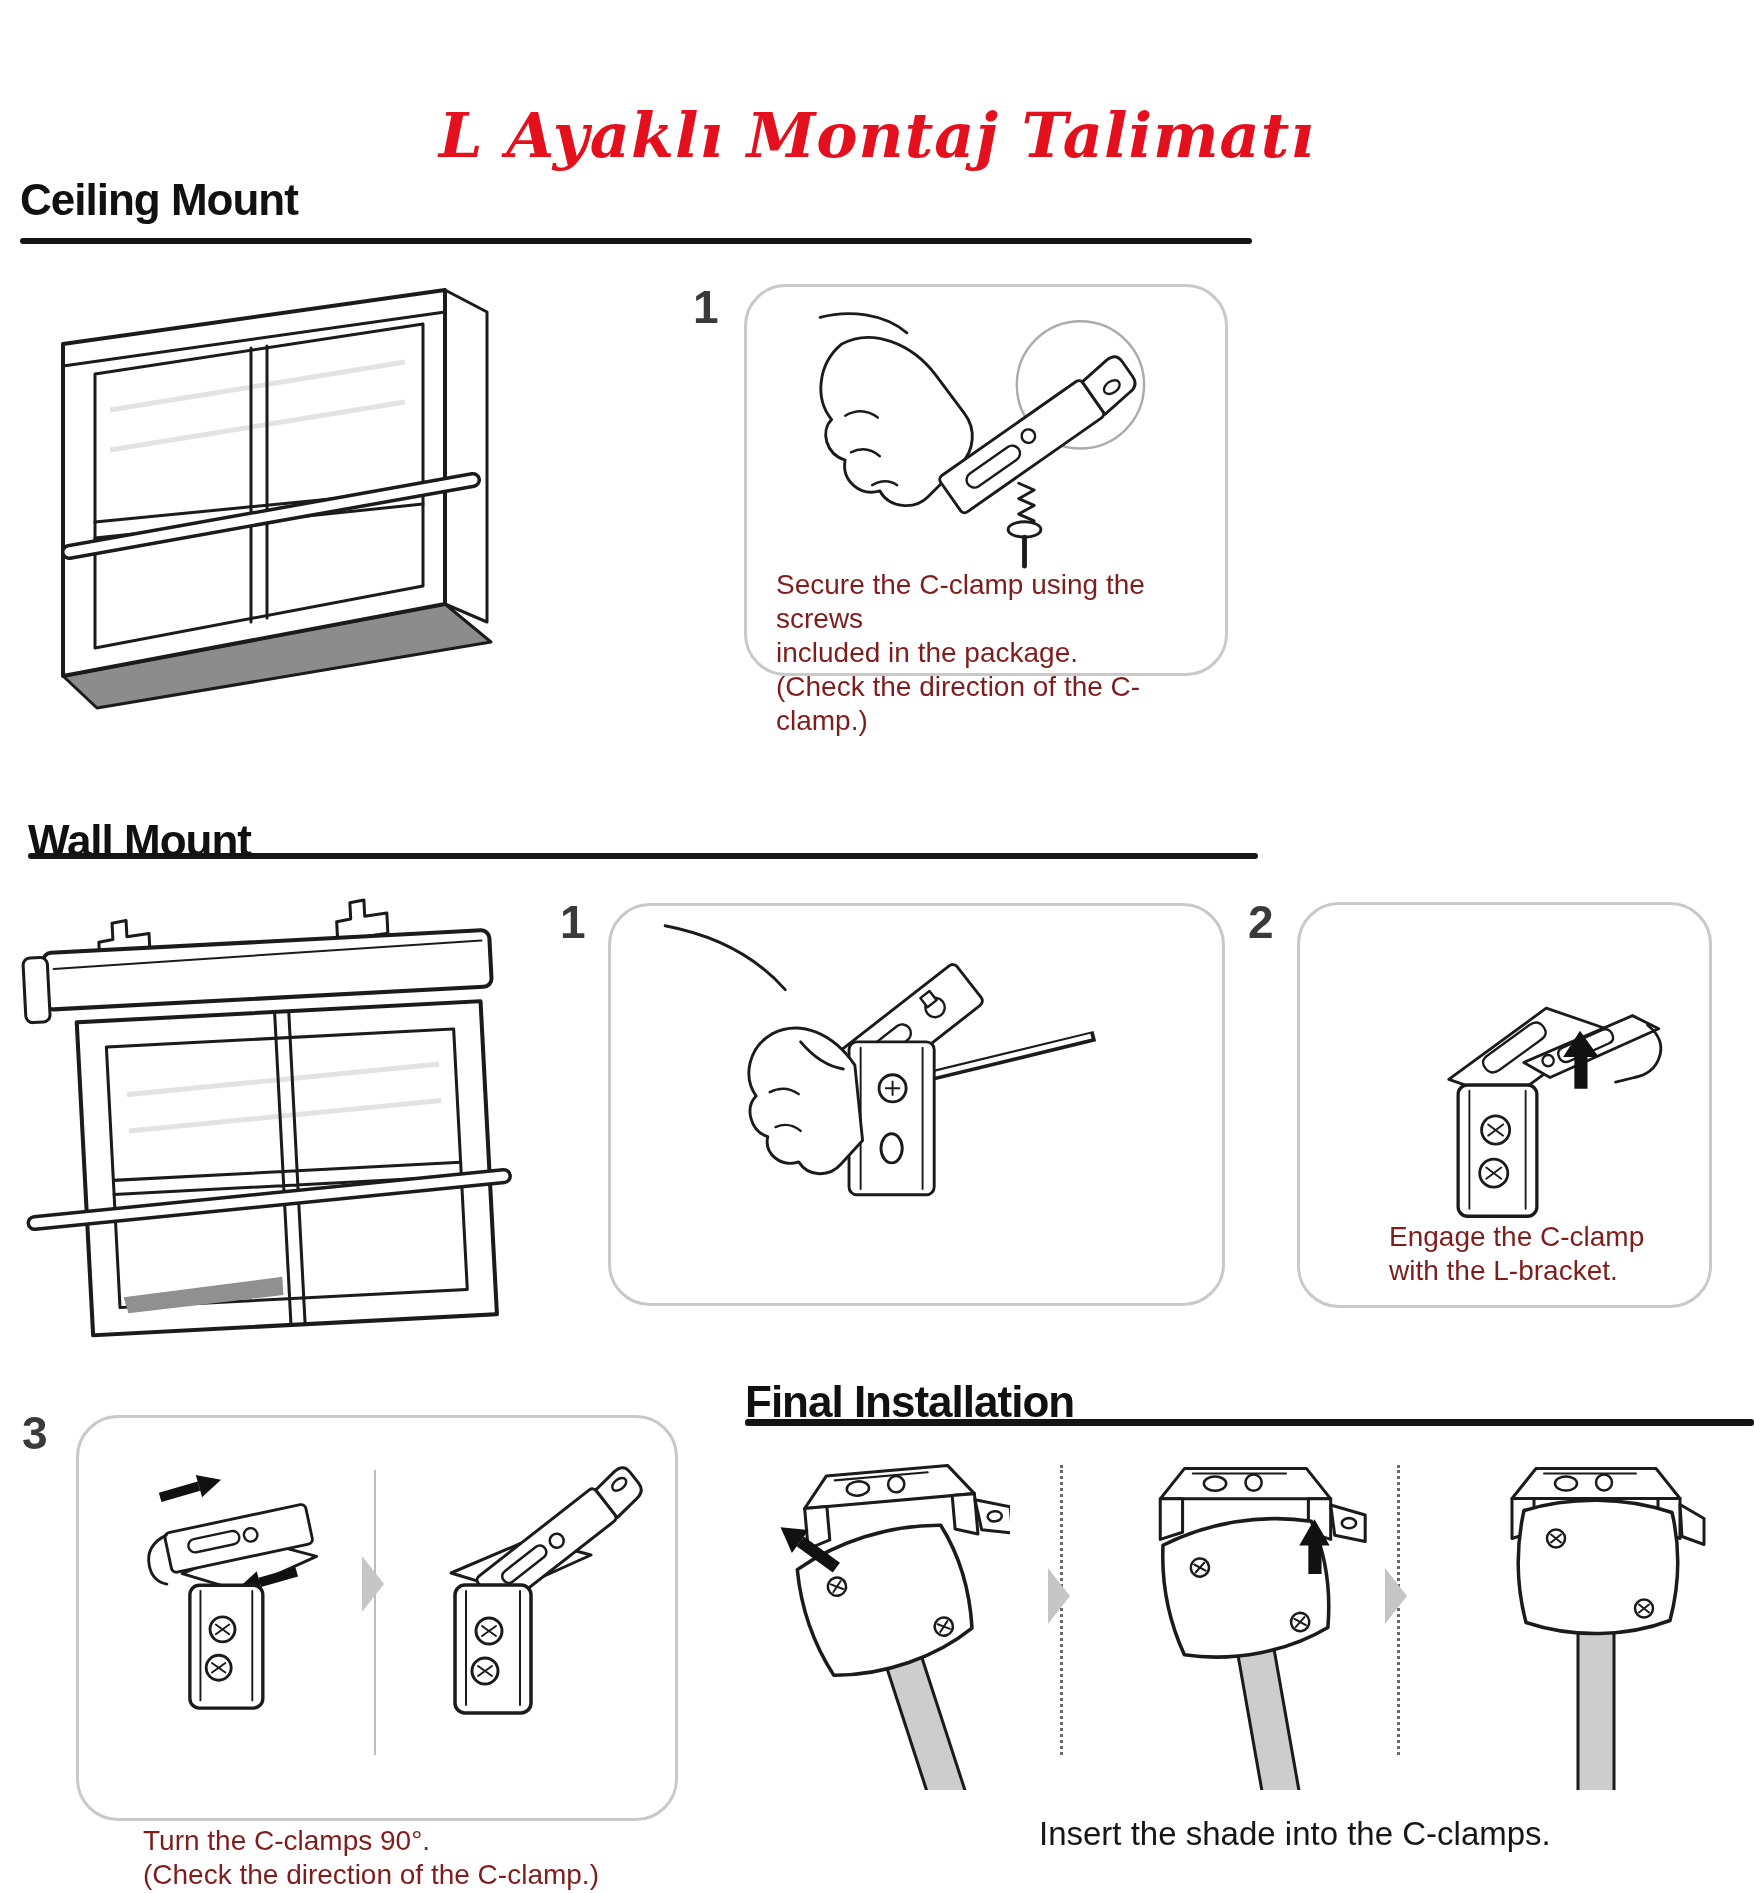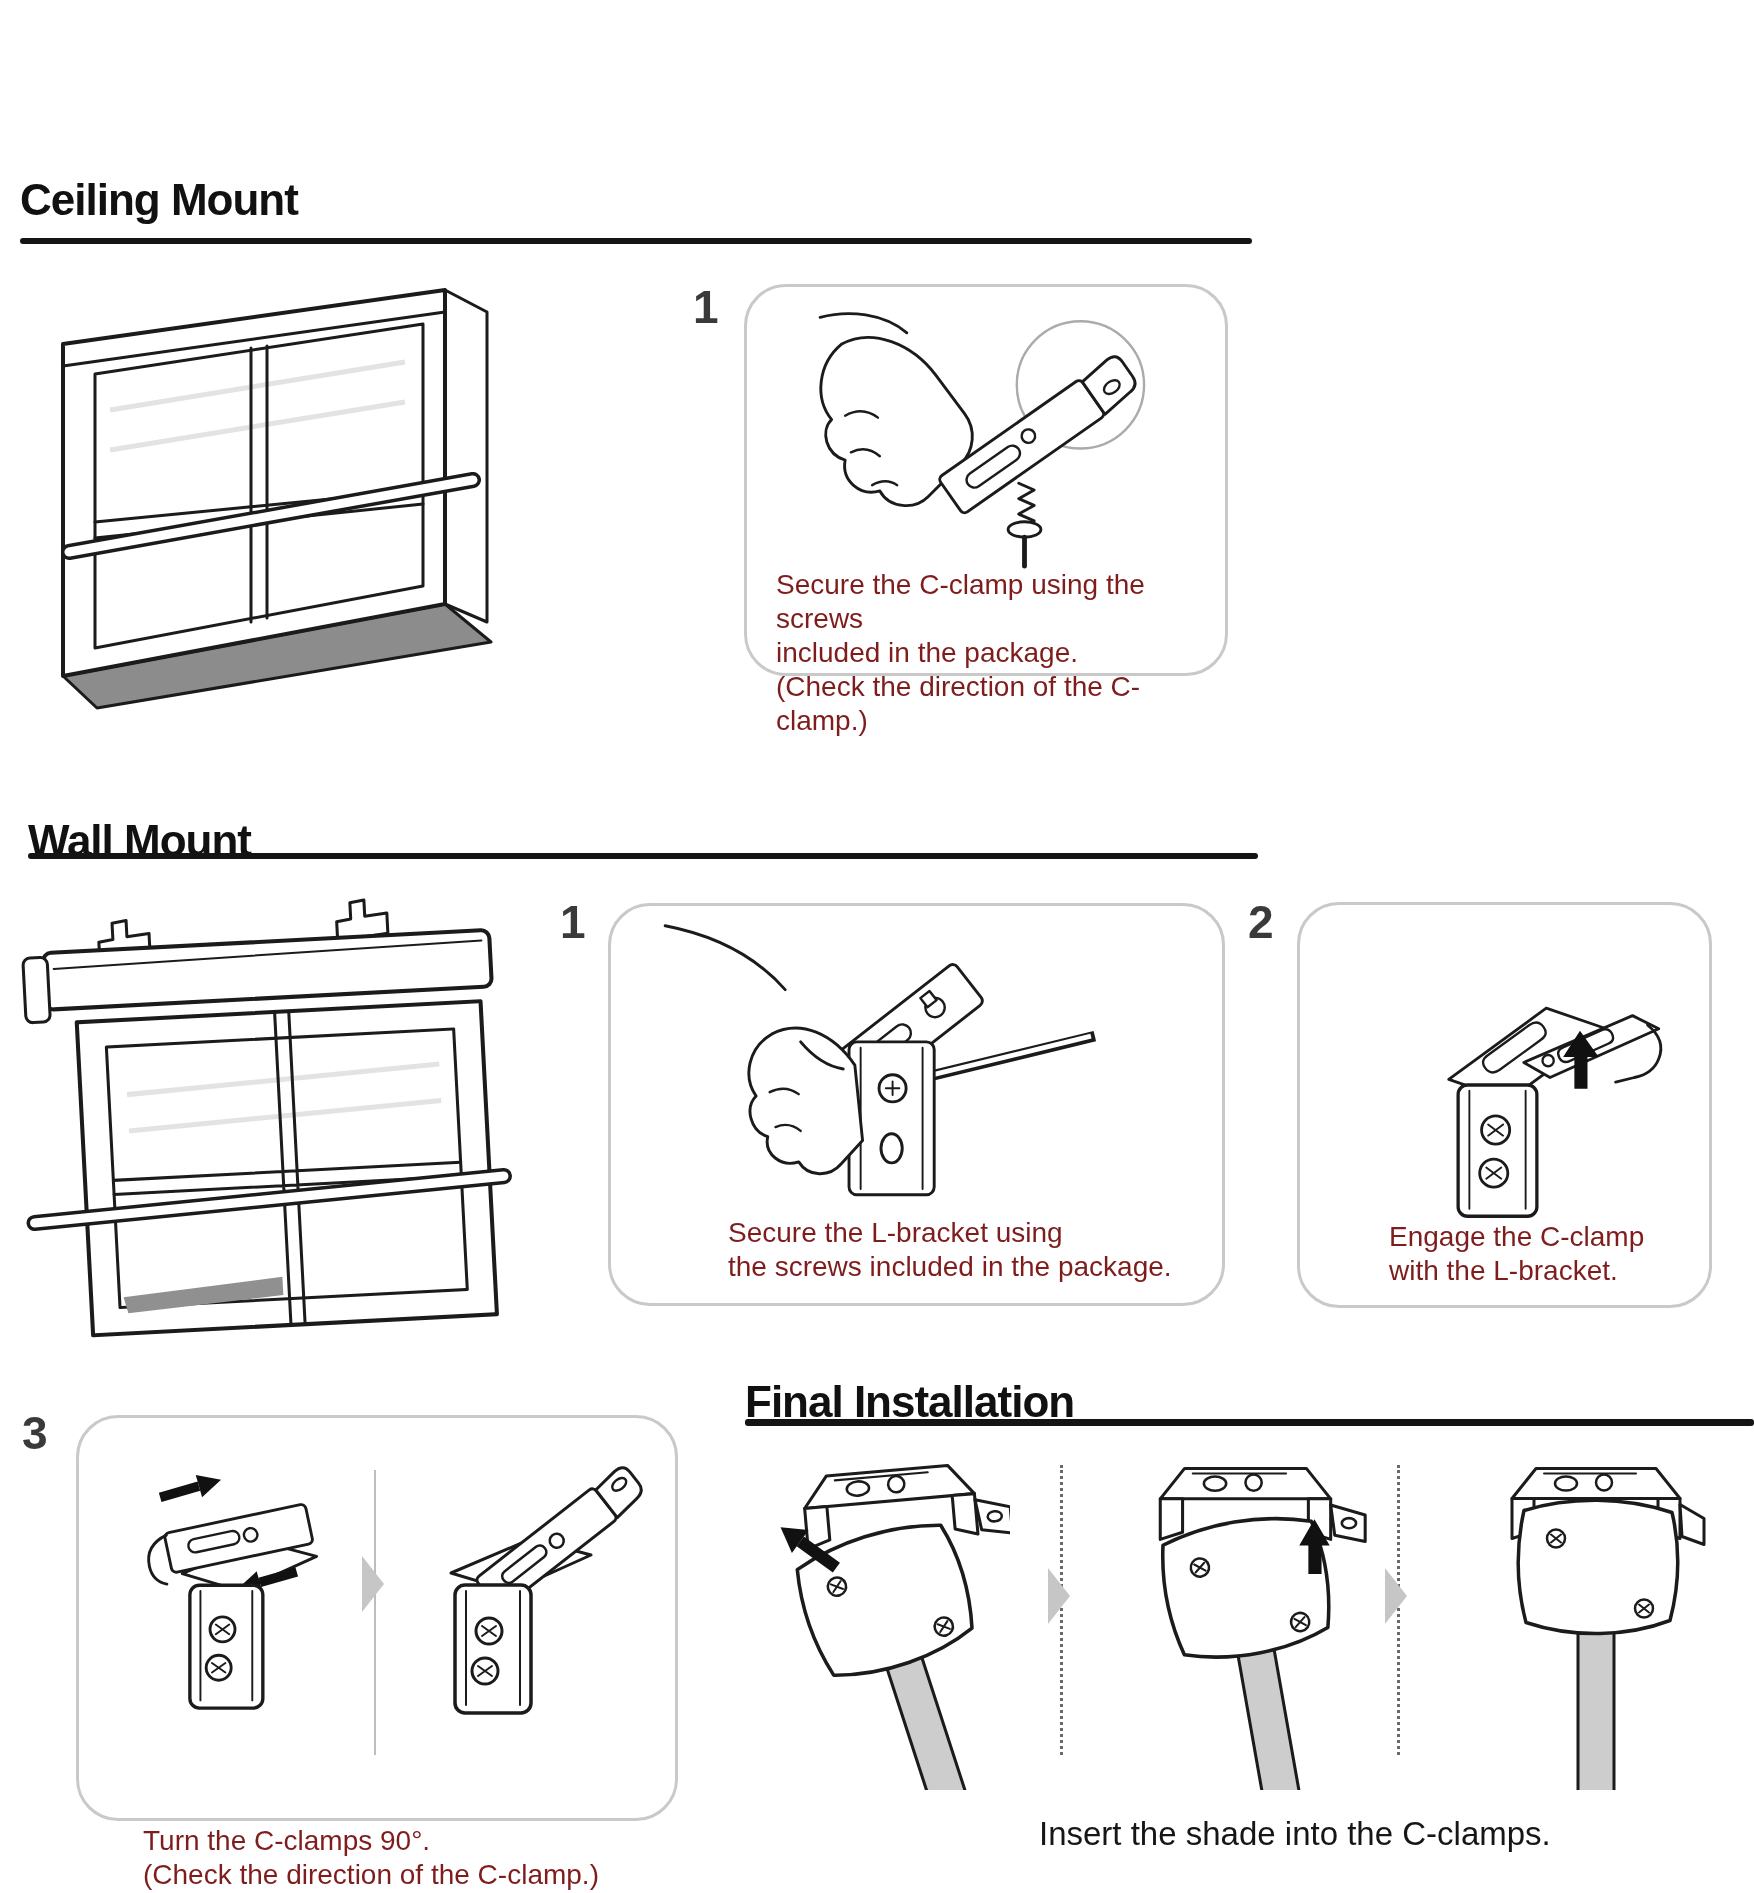--- a/index.html
+++ b/index.html
@@ -22,20 +22,21 @@
         border-bottom:28px solid transparent;border-left:22px solid #c6c6c6;}
   svg{display:block;}
   .ln{stroke:#1b1b1b;stroke-linecap:round;stroke-linejoin:round;fill:#fff;}
   .nf{fill:none;}
 </style>
 </head>
 <body>
 
 <div id="page">
 
+  <div class="title-line" style="top:99px;">L Ayaklı Montaj Talimatı</div>
 
   <div class="h2" style="left:20px;top:175px;">Ceiling Mount</div>
   <div class="rule" style="left:20px;top:238px;width:1232px;"></div>
 
   <div class="illus" style="left:30px;top:250px;">
     <svg width="510" height="460" viewBox="0 0 500 460">
       <path class="ln" stroke-width="3" d="M410,40 L452,62 L452,372 L410,354 Z"></path>
       <path d="M28,426 L410,354 L456,392 L62,458 Z" fill="#8c8c8c" stroke="#1b1b1b" stroke-width="3" stroke-linejoin="round"></path>
       <path class="ln" stroke-width="4" d="M28,94 L410,40 L410,354 L28,426 Z"></path>
       <path class="ln nf" stroke-width="3" d="M28,116 L410,62"></path>
@@ -115,22 +116,20 @@
       <path class="ln nf" stroke-width="2" d="M210,134 L210,280 M274,134 L274,280"></path>
       <ellipse class="ln" stroke-width="3" cx="242" cy="238" rx="11" ry="15"></ellipse>
       <circle class="ln" stroke-width="3" cx="243" cy="176" r="14"></circle>
       <path class="ln nf" stroke-width="2" d="M236,176 h14 M243,169 v14"></path>
       <path class="ln" stroke-width="3" d="M118,120 C94,134 88,164 102,184 C90,196 96,220 114,226 C110,244 128,258 146,252 C156,268 178,268 190,254 L212,230 L204,152 C182,120 148,104 118,120 Z"></path>
       <path class="ln nf" stroke-width="2.5" d="M116,180 q16,-8 30,2 M122,216 q14,-6 26,4"></path>
       <path class="ln nf" stroke-width="3" d="M148,128 q20,24 44,28"></path>
     </svg>
   </div>
 
-  <div class="caption" style="left:728px;top:1216px;width:480px;">Secure the L-bracket using
-the screws included in the package.</div>
 
   <div class="stepnum" style="left:1248px;top:895px;">2</div>
   <div class="box" style="left:1297px;top:902px;width:409px;height:400px;"></div>
 
   <div class="illus" style="left:1340px;top:920px;">
     <svg width="330" height="300" viewBox="0 0 340 320">
       <path class="ln" stroke-width="3" d="M110,170 L214,94 L278,116 L174,192 Z"></path>
       <path class="ln" stroke-width="2.5" d="M152,144 l44,-32 q9,-6 15,2 q6,8 -3,14 l-44,32 q-9,6 -15,-2 q-6,-8 3,-14 Z"></path>
       <path class="ln" stroke-width="3" d="M190,152 L306,102 L334,116 L218,168 Z"></path>
       <path class="ln" stroke-width="2.5" d="M232,136 l40,-18 q8,-4 12,3 q4,8 -4,11 l-40,18 q-8,4 -12,-3 q-4,-8 4,-11 Z"></path>

